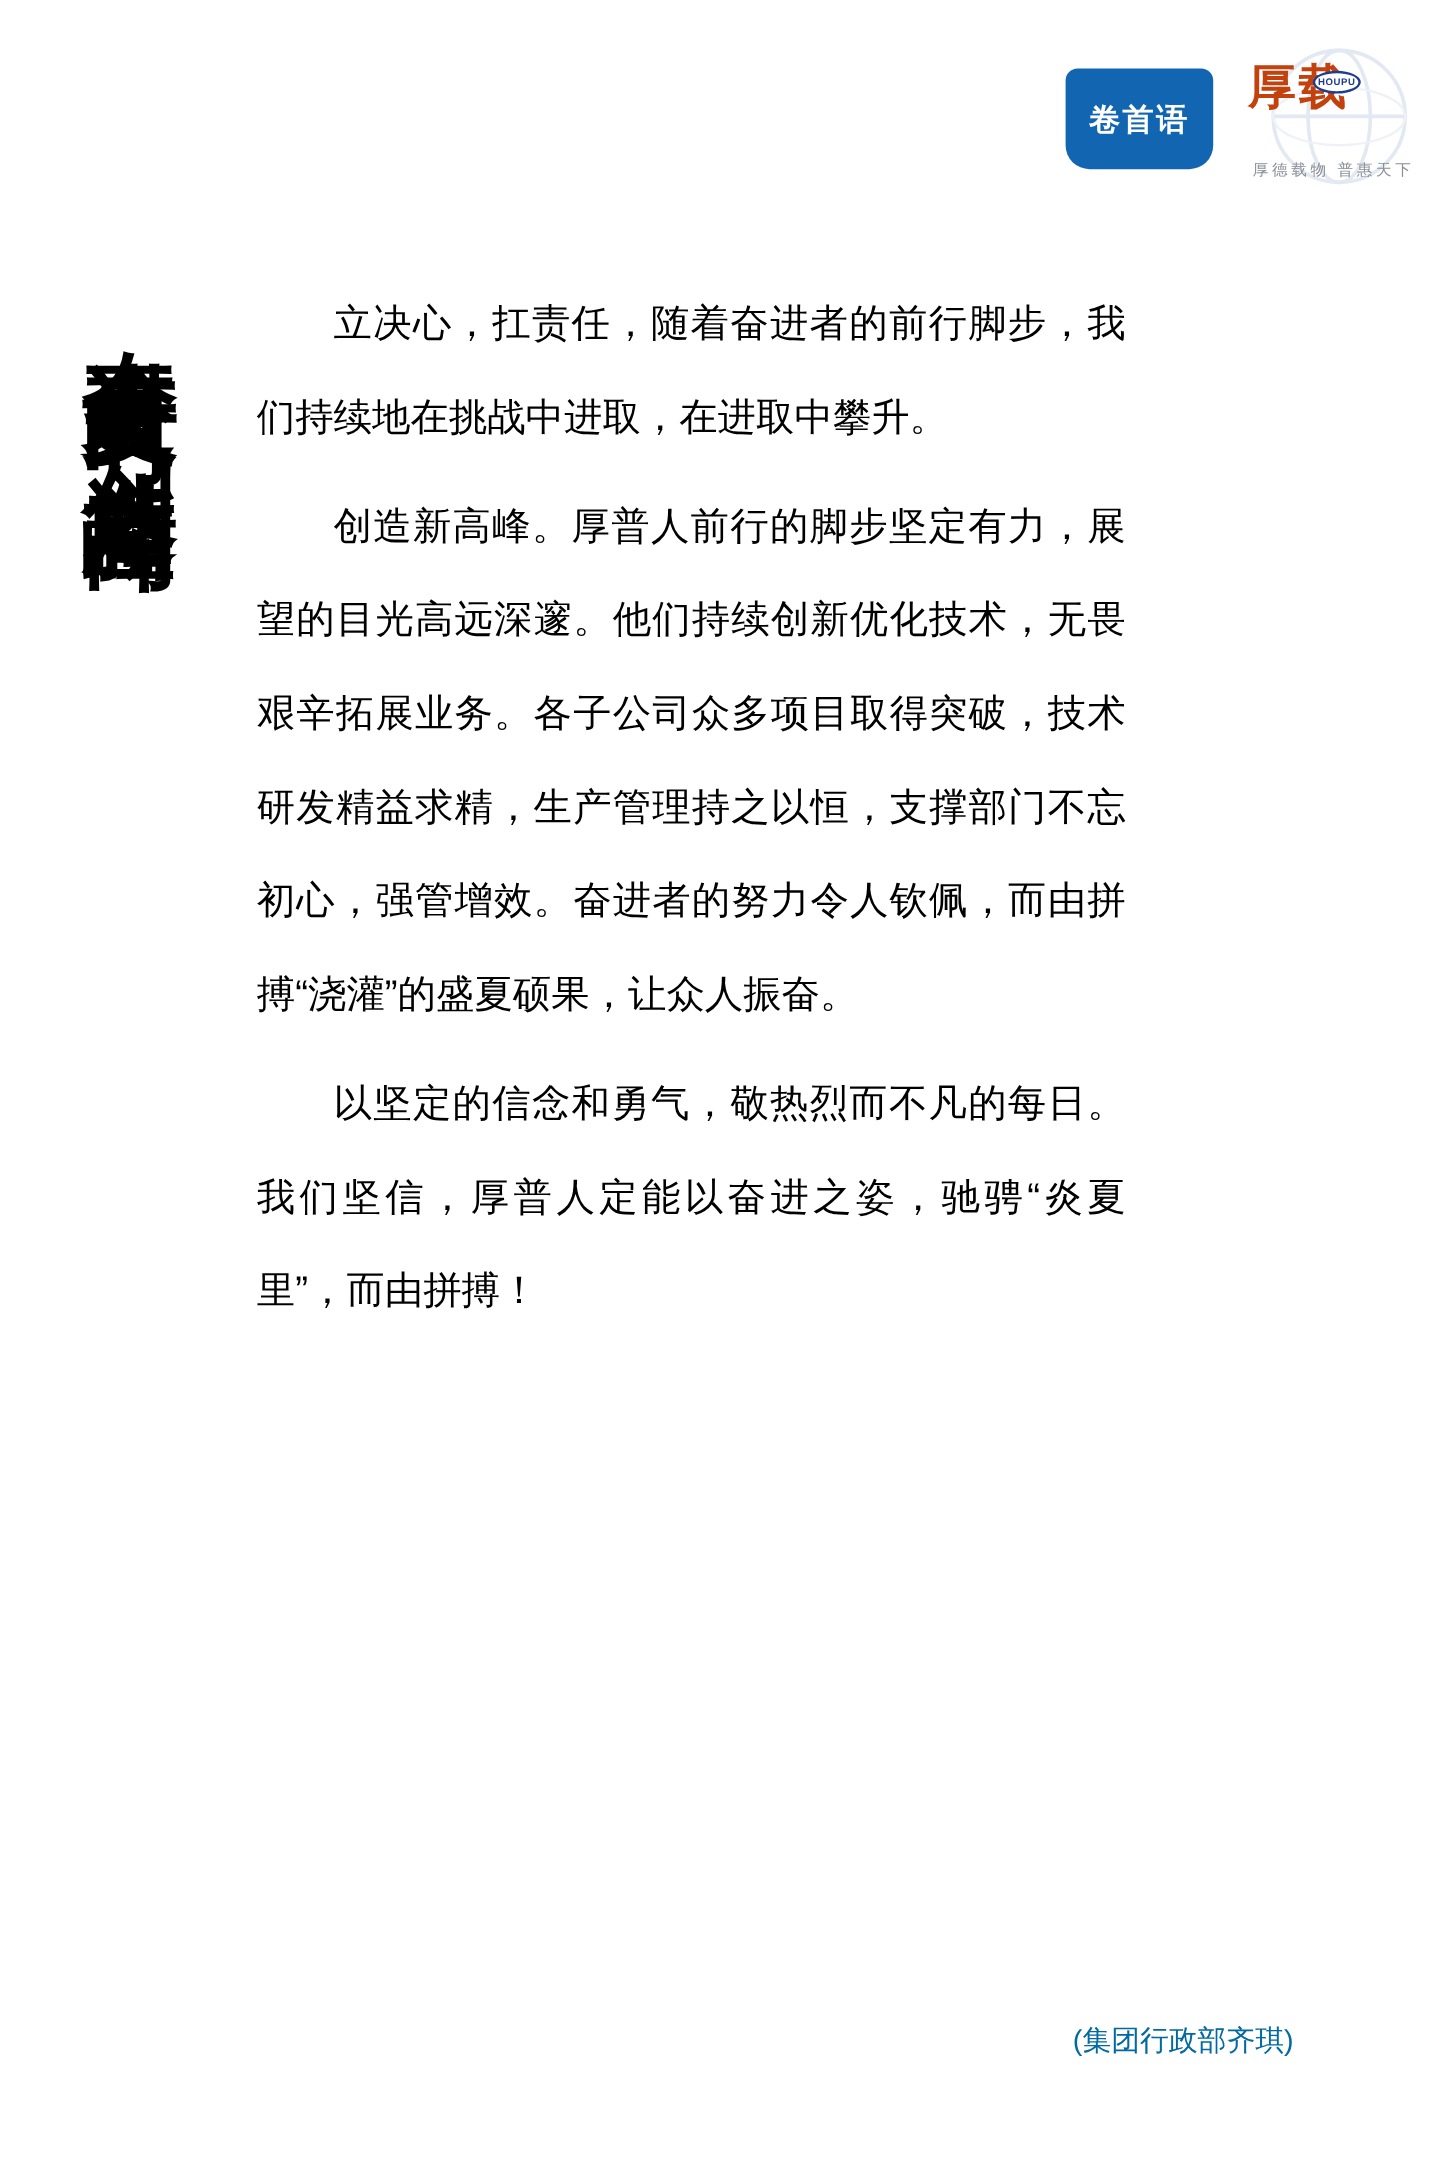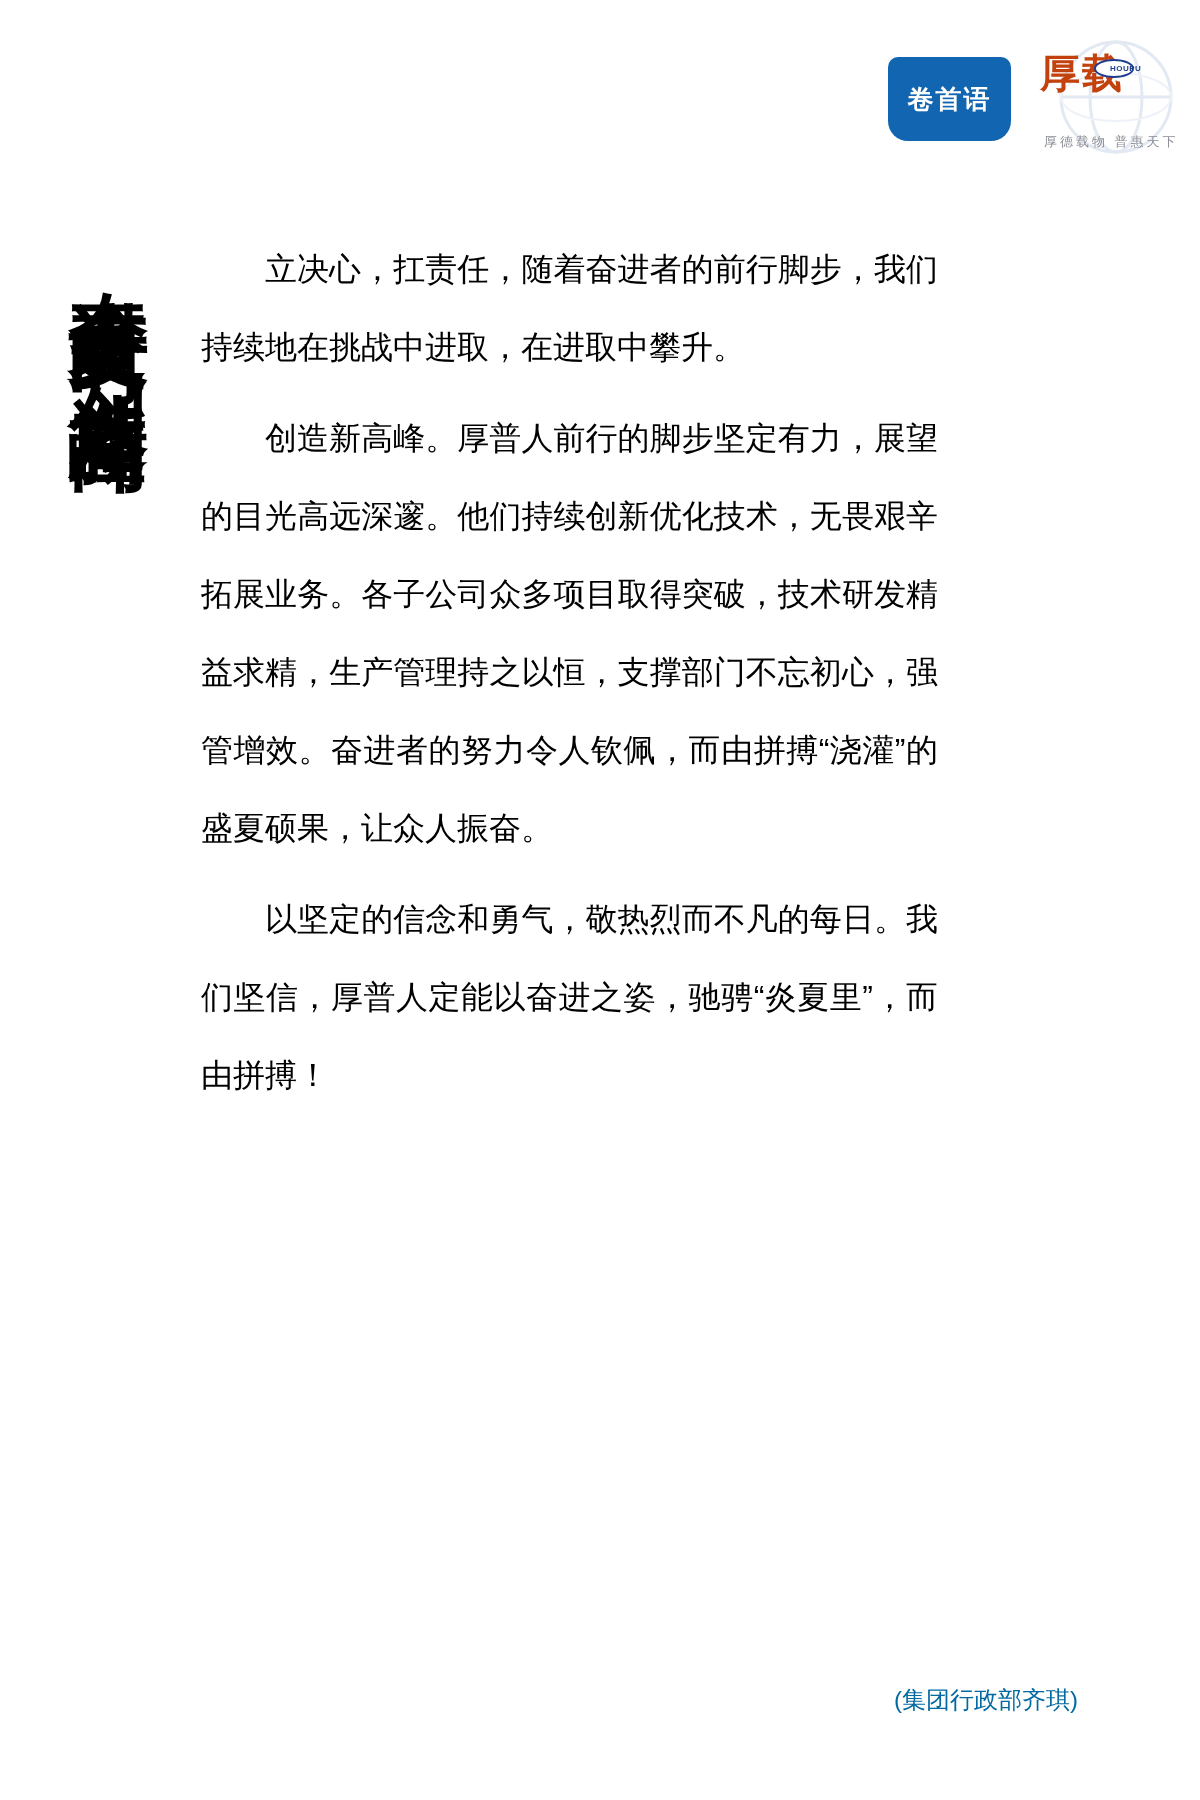--- a/index.html
+++ b/index.html
@@ -61,24 +61,24 @@
     position: absolute;
     left: 66px;
     top: 24px;
     width: 40px;
     height: 19px;
     border: 2px solid #1e3d8f;
     border-radius: 50%;
     color: #1e3d8f;
     font-size: 8px;
     font-weight: bold;
+    text-align: center;
     line-height: 15px;
     letter-spacing: 0.5px;
     background: #ffffff;
-    padding-left: 14px;
   }
   .logo .tagline {
     position: absolute;
     left: 16px;
     top: 98px;
     width: 170px;
     font-size: 13px;
     letter-spacing: 3px;
     color: #8b8e96;
     white-space: nowrap;
@@ -108,21 +108,21 @@
     top: 230px;
     width: 738px;
     font-size: 32px;
     line-height: 78px;
     color: #000000;
     text-align: justify;
     text-justify: inter-ideograph;
   }
   .article p {
     text-indent: 2em;
-    margin: 0 0 13px 1px;
+    margin: 0 0 13px 14px;
   }
 
   .attribution {
     position: absolute;
     right: 122px;
     top: 1684px;
     font-family: Liberation Sans, sans-serif;
     font-size: 24px;
     color: #0369a1;
     white-space: nowrap;

